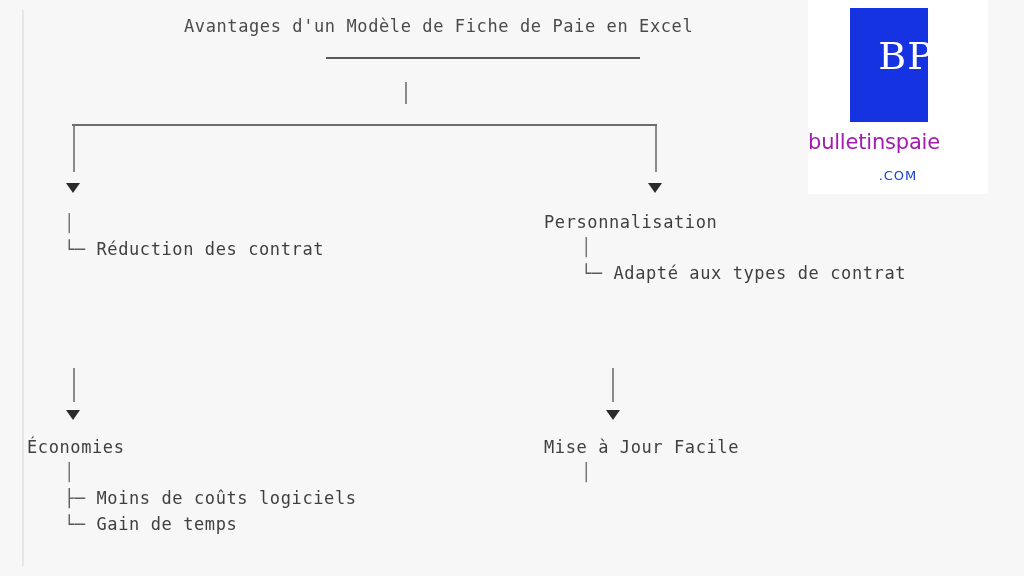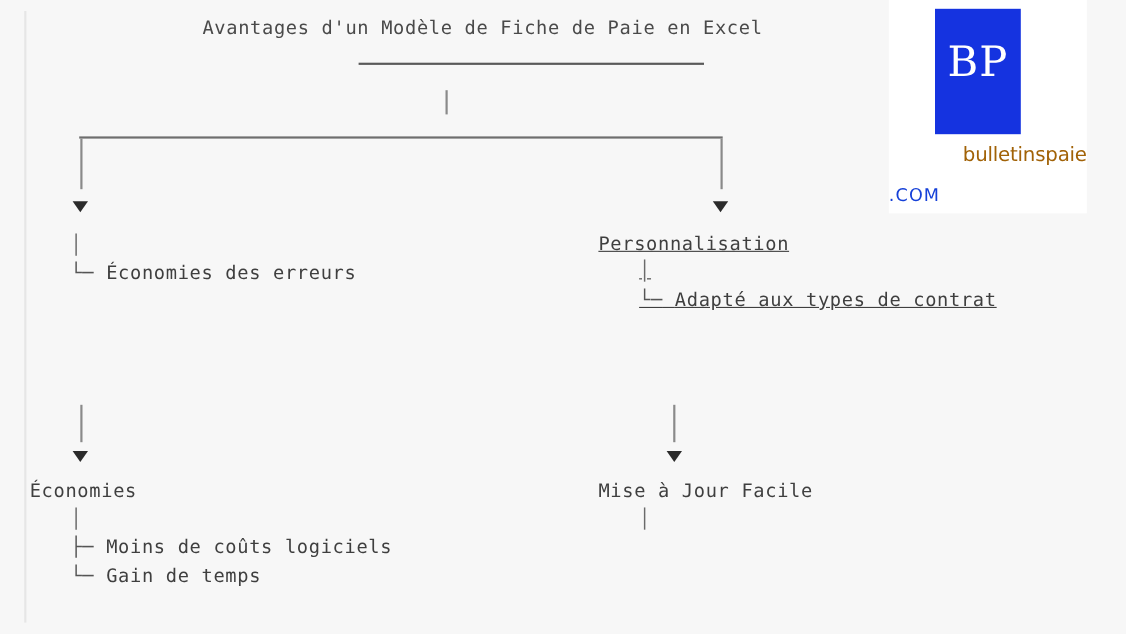--- a/index.html
+++ b/index.html
@@ -130,21 +130,21 @@
     font-size: 17px;
     line-height: 26px;
     color: #3f3f3f;
     padding-left: 37px;
   }
   .tree-glyph {
     color: #555555;
   }
 
   .node-automatisation   { left: 27px;  top: 210px; }
-  .node-personnalisation { left: 544px; top: 210px; text-decoration: underline; }
+  .node-personnalisation { left: 544px; top: 210px; }
   .node-economies        { left: 27px;  top: 435px; }
   .node-mise-a-jour      { left: 544px; top: 435px; }
 
   
   .logo-card {
     position: absolute;
     left: 808px;
     top: 0px;
     width: 180px;
     height: 194px;
@@ -164,39 +164,41 @@
     top: 0;
     width: 78px;
     height: 96px;
     display: flex;
     align-items: center;
     justify-content: center;
     font-family: "DejaVu Serif", "Liberation Serif", serif;
     font-size: 38px;
     color: #ffffff;
     letter-spacing: 1px;
+    padding-left: 17px;
   }
   .logo-word {
     position: absolute;
     left: 0;
     top: 130px;
     width: 180px;
-    text-align: right;
+    text-align: left;
     font-family: "DejaVu Sans", "Liberation Sans", sans-serif;
-    font-size: 18px;
-    color: #a16207;
+    font-size: 21px;
+    color: #a21caf;
     letter-spacing: -0.2px;
   }
   .logo-tld {
     position: absolute;
     left: 0;
     top: 168px;
     width: 180px;
+    text-align: center;
     font-family: "DejaVu Sans", "Liberation Sans", sans-serif;
-    font-size: 16px;
+    font-size: 13px;
     color: #1540d8;
     letter-spacing: 1px;
   }
 </style>
 </head>
 <body>
 
 <div id="canvas">
 
   <div class="doc-rule"></div>
@@ -211,21 +213,21 @@
   <div class="vline row2-stem-left"></div>
   <div class="vline row2-stem-right"></div>
 
   <div class="arrow arrow-a"></div>
   <div class="arrow arrow-b"></div>
   <div class="arrow arrow-c"></div>
   <div class="arrow arrow-d"></div>
 
   <div class="node node-automatisation">
     <div class="node-pipe">│</div>
-    <div class="node-child"><span class="tree-glyph">└─</span> <span>Économies des erreurs</span></div>
+    <div class="node-child"><span class="tree-glyph">└─</span> <span>Réduction des contrat</span></div>
   </div>
 
   <div class="node node-personnalisation">
     <div class="node-title">Personnalisation</div>
     <div class="node-pipe">│</div>
     <div class="node-child"><span class="tree-glyph">└─</span> <span>Adapté aux types de contrat</span></div>
   </div>
 
   <div class="node node-economies">
     <div class="node-title">Économies</div>

